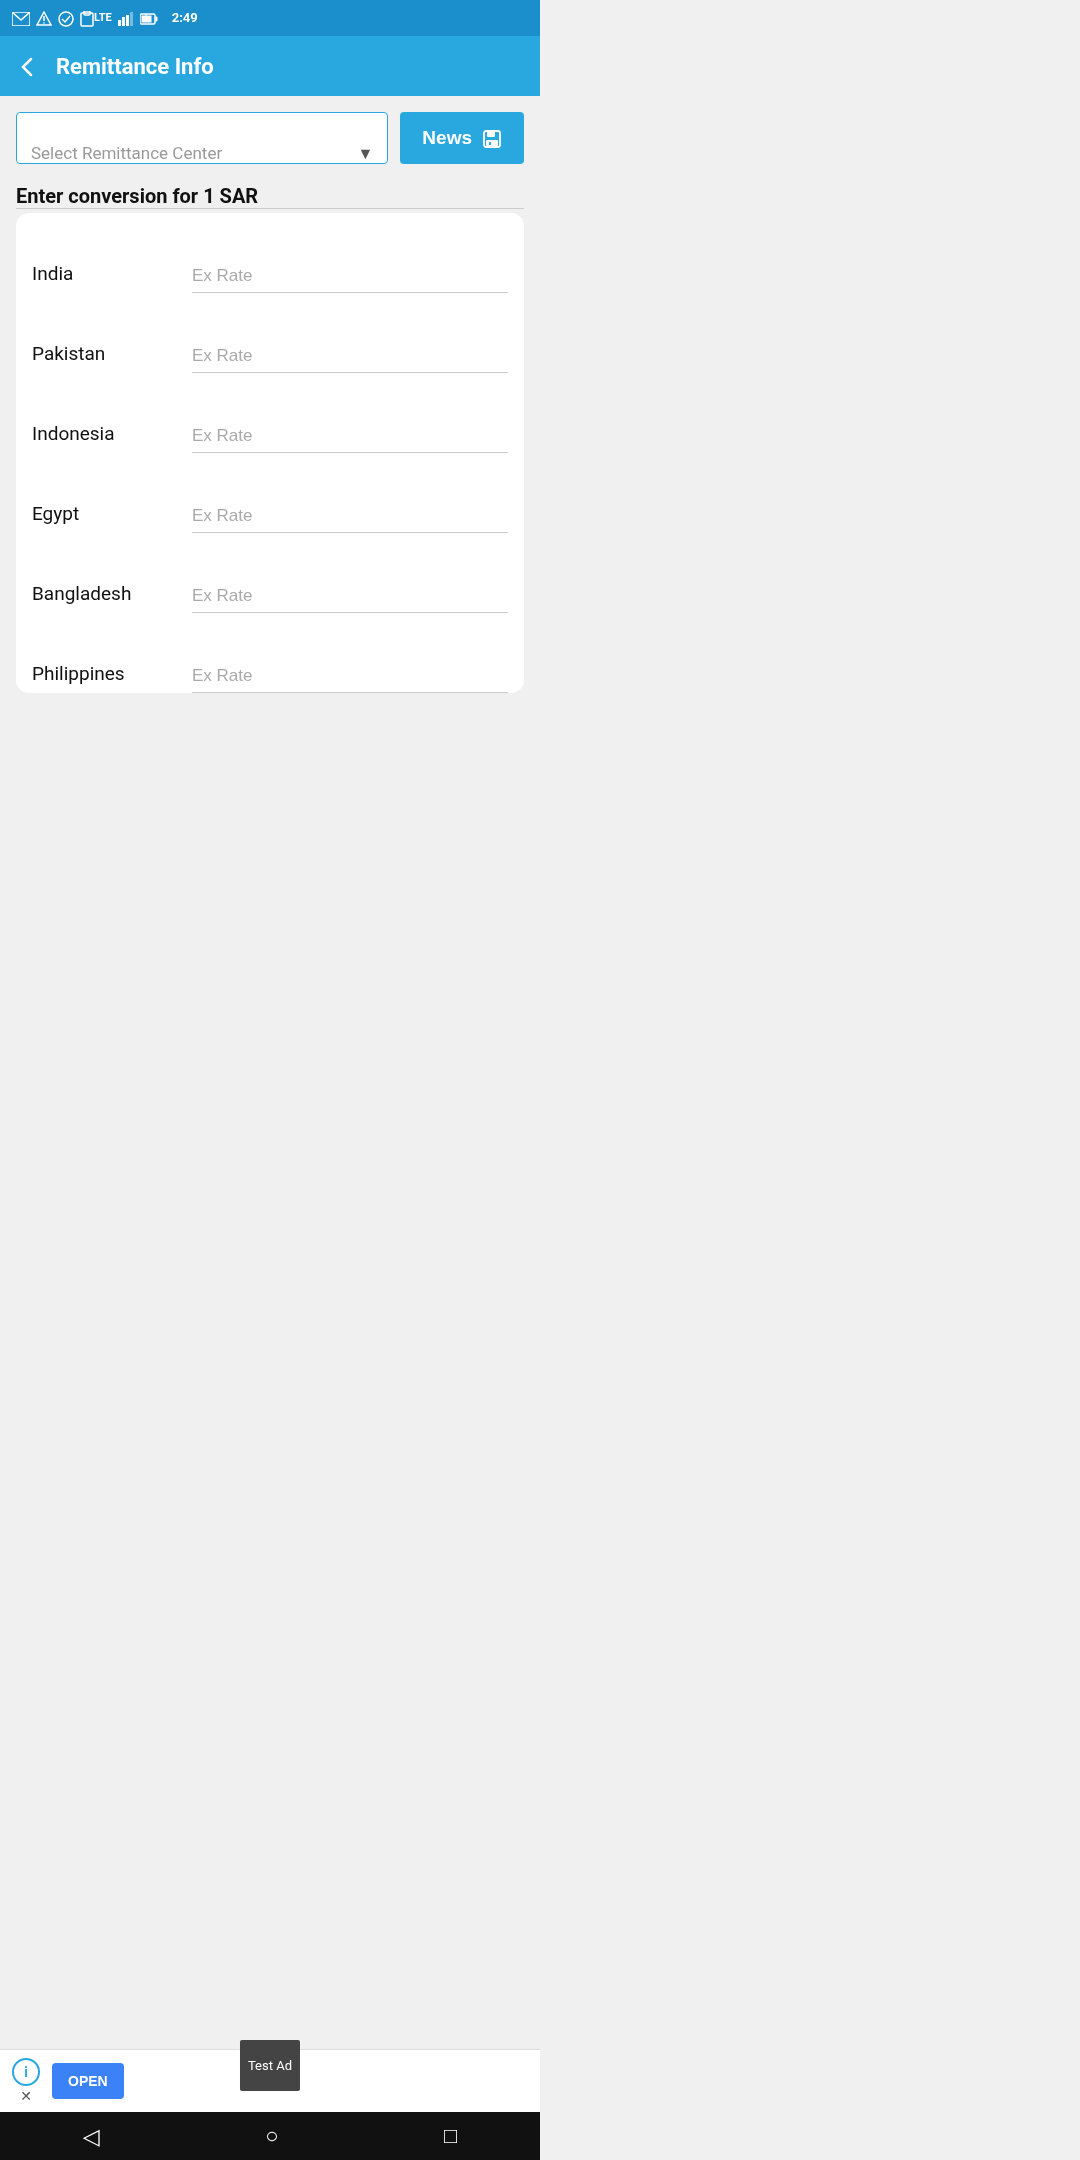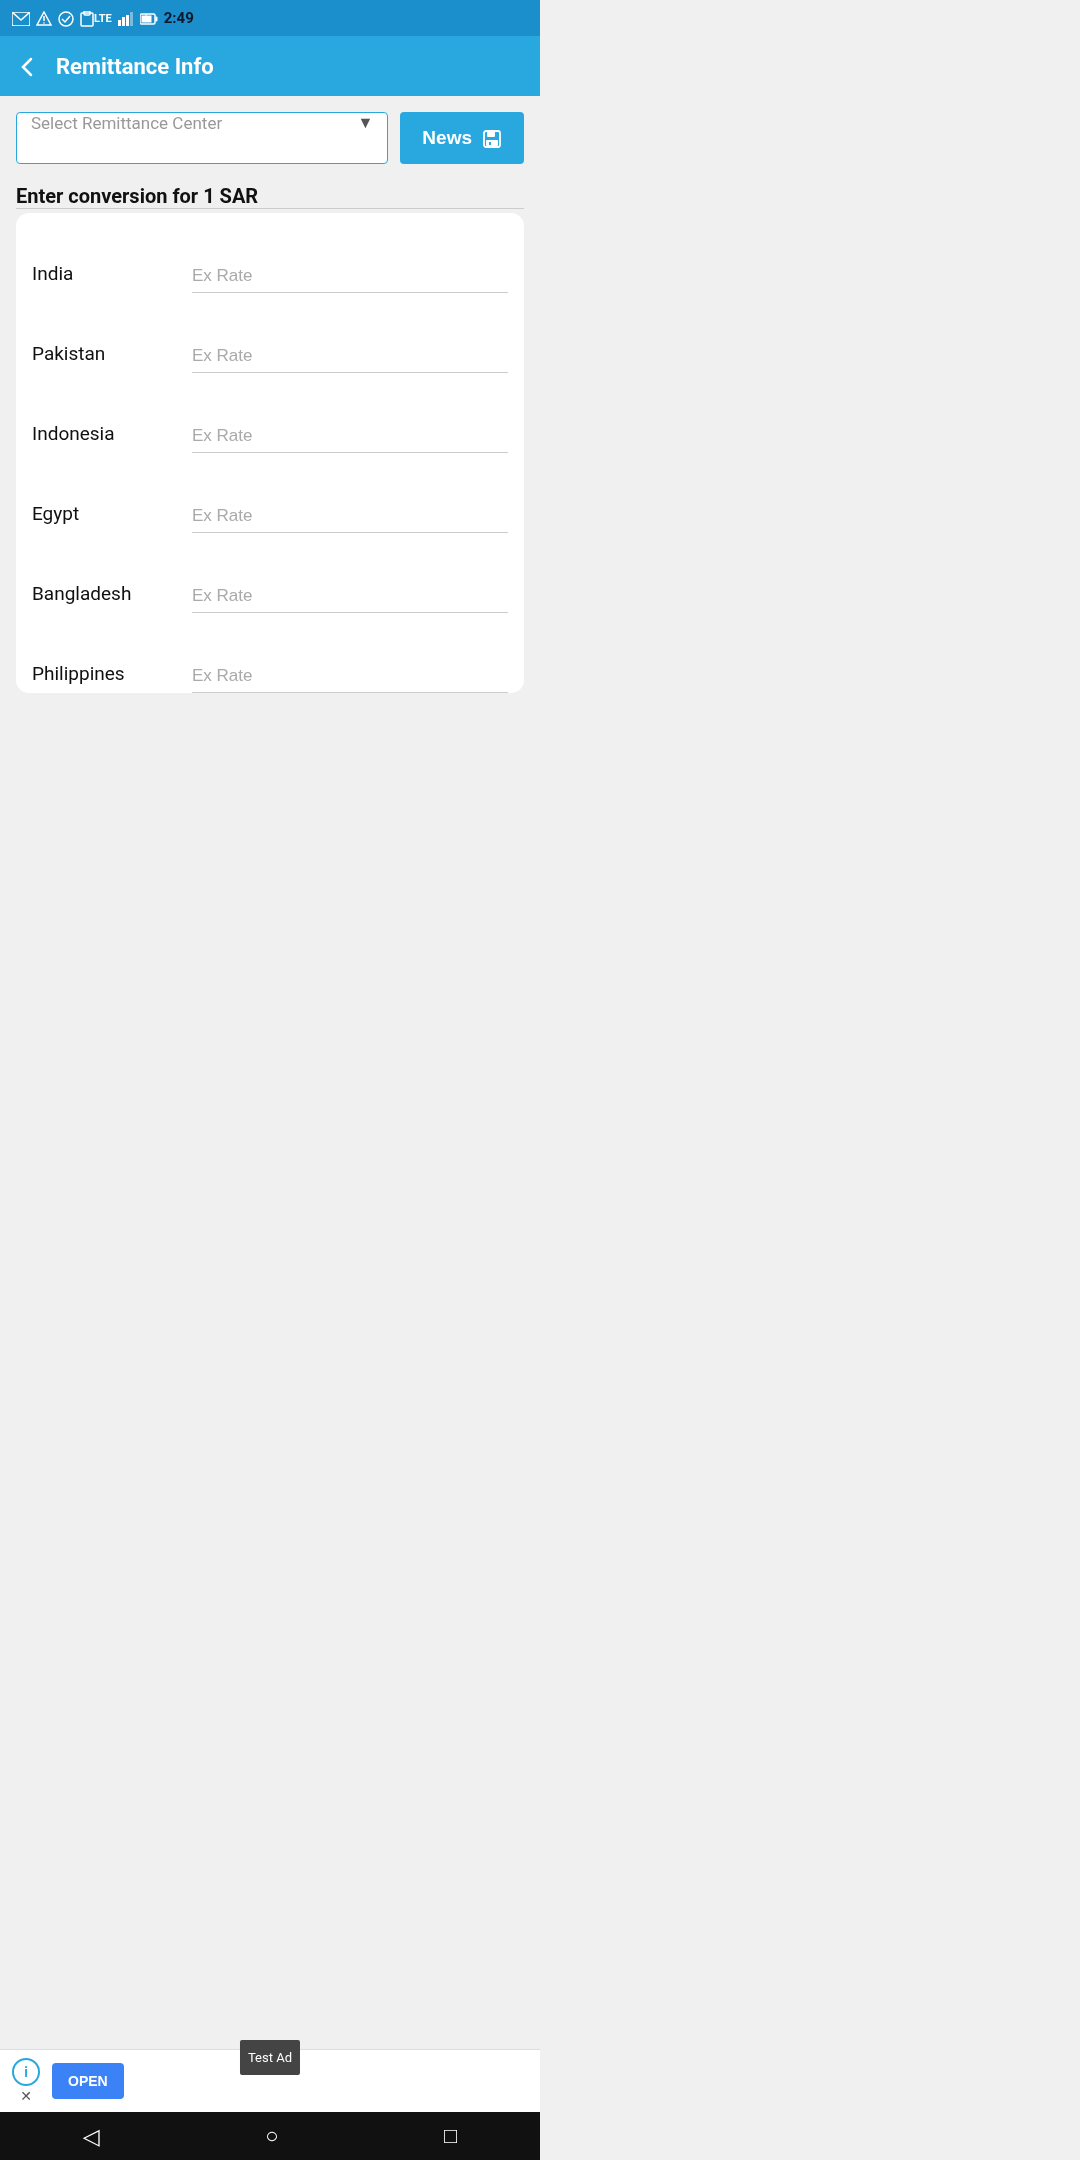--- a/index.html
+++ b/index.html
@@ -40,23 +40,24 @@
       align-items: center;
       gap: 6px;
     }
 
     .status-icon {
       color: white;
       font-size: 14px;
     }
 
     .status-time {
-      color: #0f172a;
-      font-size: 15px;
-      font-weight: bold;
+      color: #ffffff;
+      font-size: 13px;
+      font-weight: bold;
+      margin-left: 8px;
     }
 
     
     .app-bar {
       width: 100%;
       height: 60px;
       background: #29a8e0;
       display: flex;
       align-items: center;
       padding: 0 16px;
@@ -89,21 +90,21 @@
       margin-bottom: 20px;
     }
 
     .select-dropdown {
       flex: 1;
       height: 52px;
       background: white;
       border: 1.5px solid #29a8e0;
       border-radius: 4px;
       display: flex;
-      align-items: flex-start;
+      align-items: flex-end;
       justify-content: space-between;
       padding: 0 14px;
       cursor: pointer;
     }
 
     .select-dropdown-text {
       color: #999;
       font-size: 17px;
     }
 
@@ -195,21 +196,21 @@
       display: flex;
       align-items: center;
       padding: 8px 12px;
       gap: 12px;
     }
 
     .ad-label {
       background: #444;
       color: white;
       font-size: 13px;
-      padding: 10px 8px;
+      padding: 18px 8px;
       border-radius: 2px;
       position: absolute;
       top: -10px;
       left: 50%;
       transform: translateX(-50%);
       white-space: nowrap;
     }
 
     .ad-info-icon {
       width: 28px;

